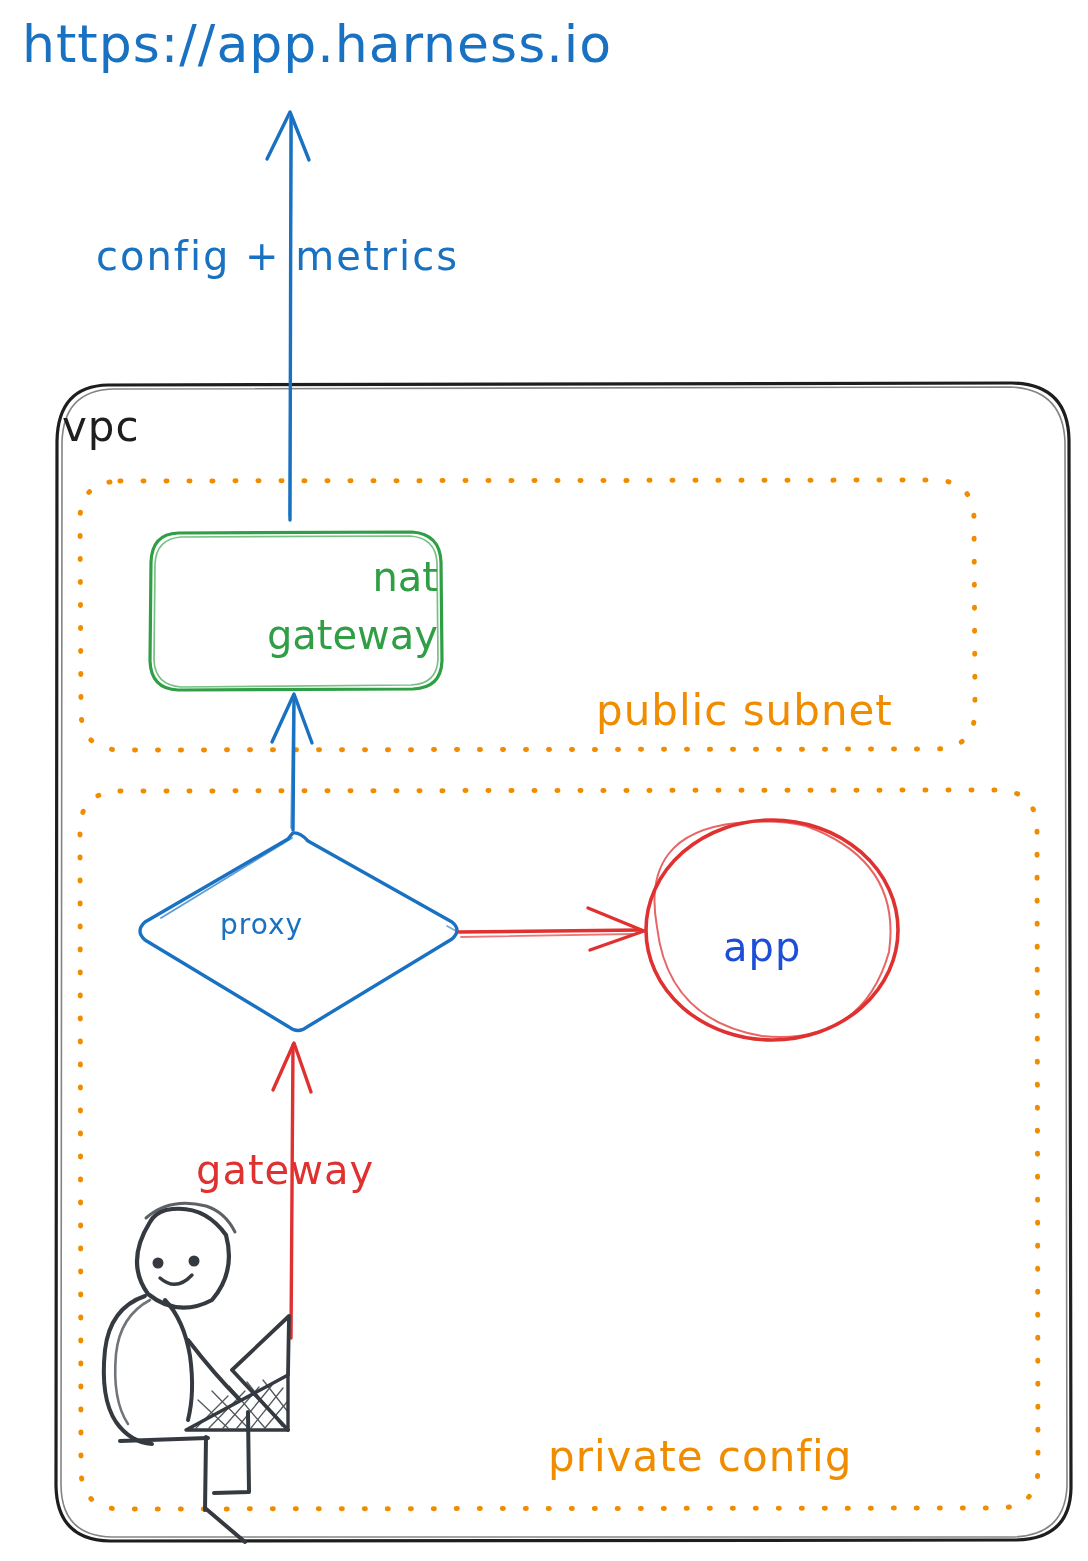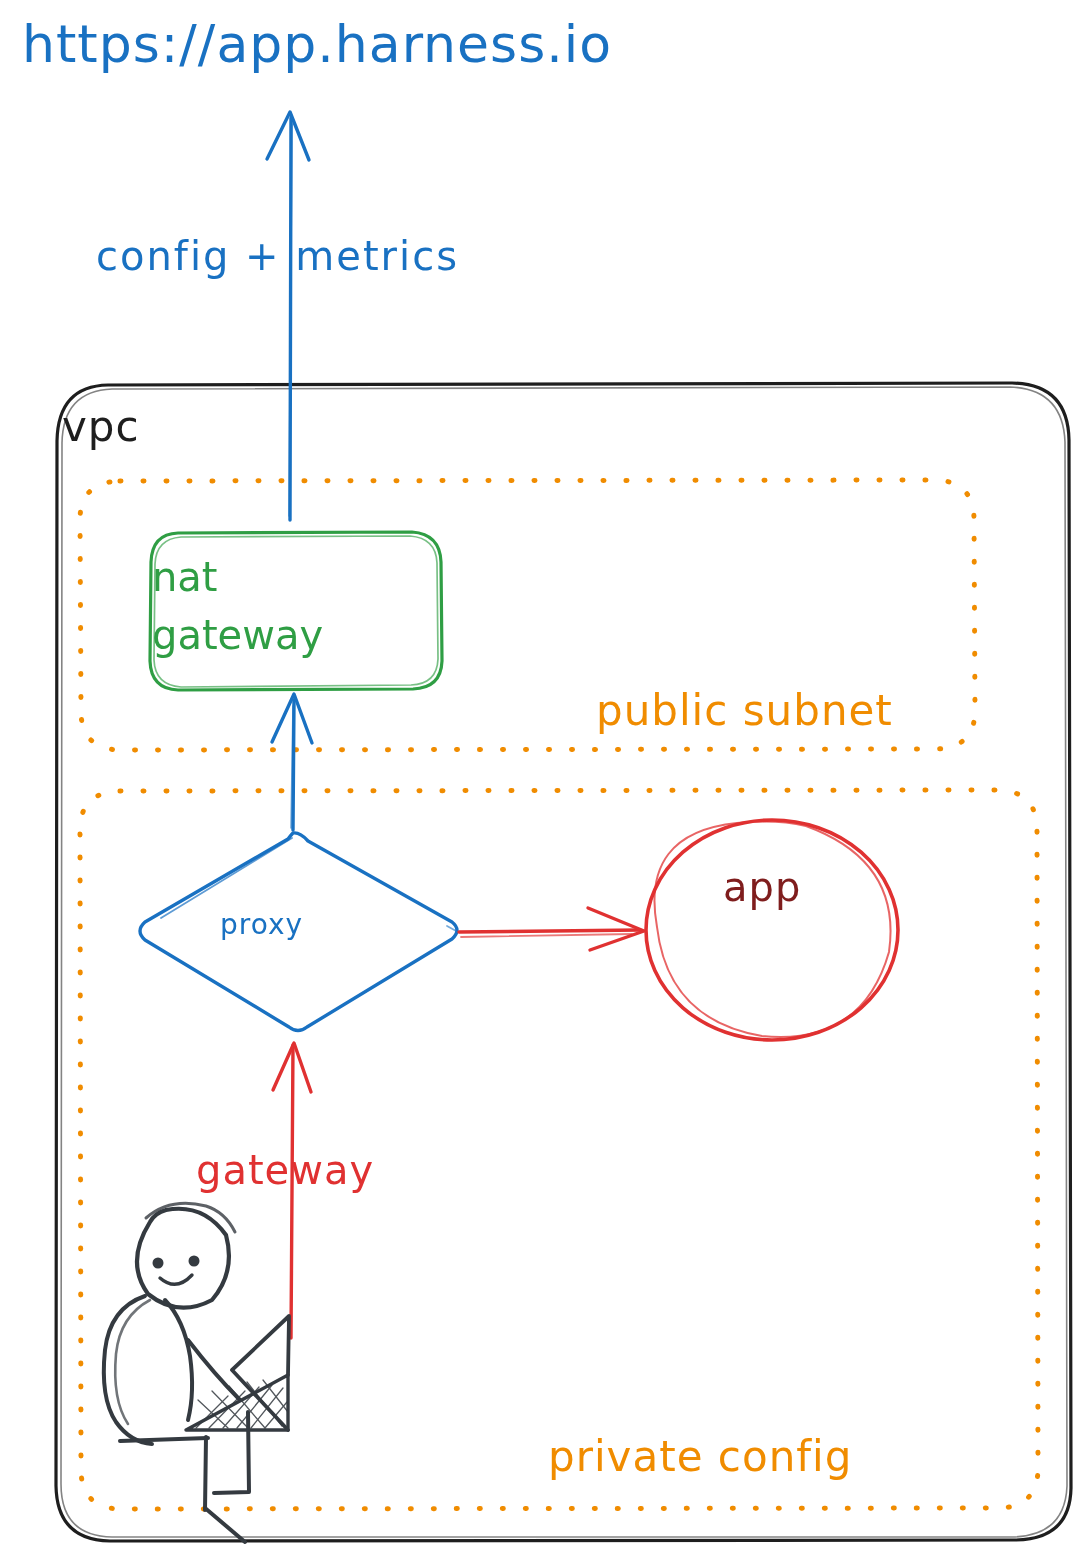--- a/index.html
+++ b/index.html
@@ -53,21 +53,21 @@
     top: 402px;
     font-size: 42px;
     color: #1e1e1e;
     letter-spacing: 1px;
   }
   .natgw-text {
     position: absolute;
     left: 152px;
     top: 548px;
     width: 286px;
-    text-align: left;
+    text-align: right;
     font-size: 40px;
     line-height: 1.45;
     color: #2f9e44;
   }
   .public-subnet-text {
     left: 596px;
     top: 686px;
     font-size: 42px;
     color: #f08c00;
     letter-spacing: 1px;
@@ -75,23 +75,23 @@
   }
   .proxy-text {
     left: 220px;
     top: 908px;
     font-size: 28px;
     color: #1971c2;
     letter-spacing: 1px;
   }
   .app-text {
     left: 723px;
-    top: 864px;
-    font-size: 40px;
-    color: #7f1d1d;
+    top: 924px;
+    font-size: 40px;
+    color: #1d4ed8;
     letter-spacing: 1px;
   }
   .traffic-text {
     left: 196px;
     top: 1147px;
     font-size: 40px;
     color: #e03131;
     letter-spacing: 1px;
   }
   .private-subnet-text {

